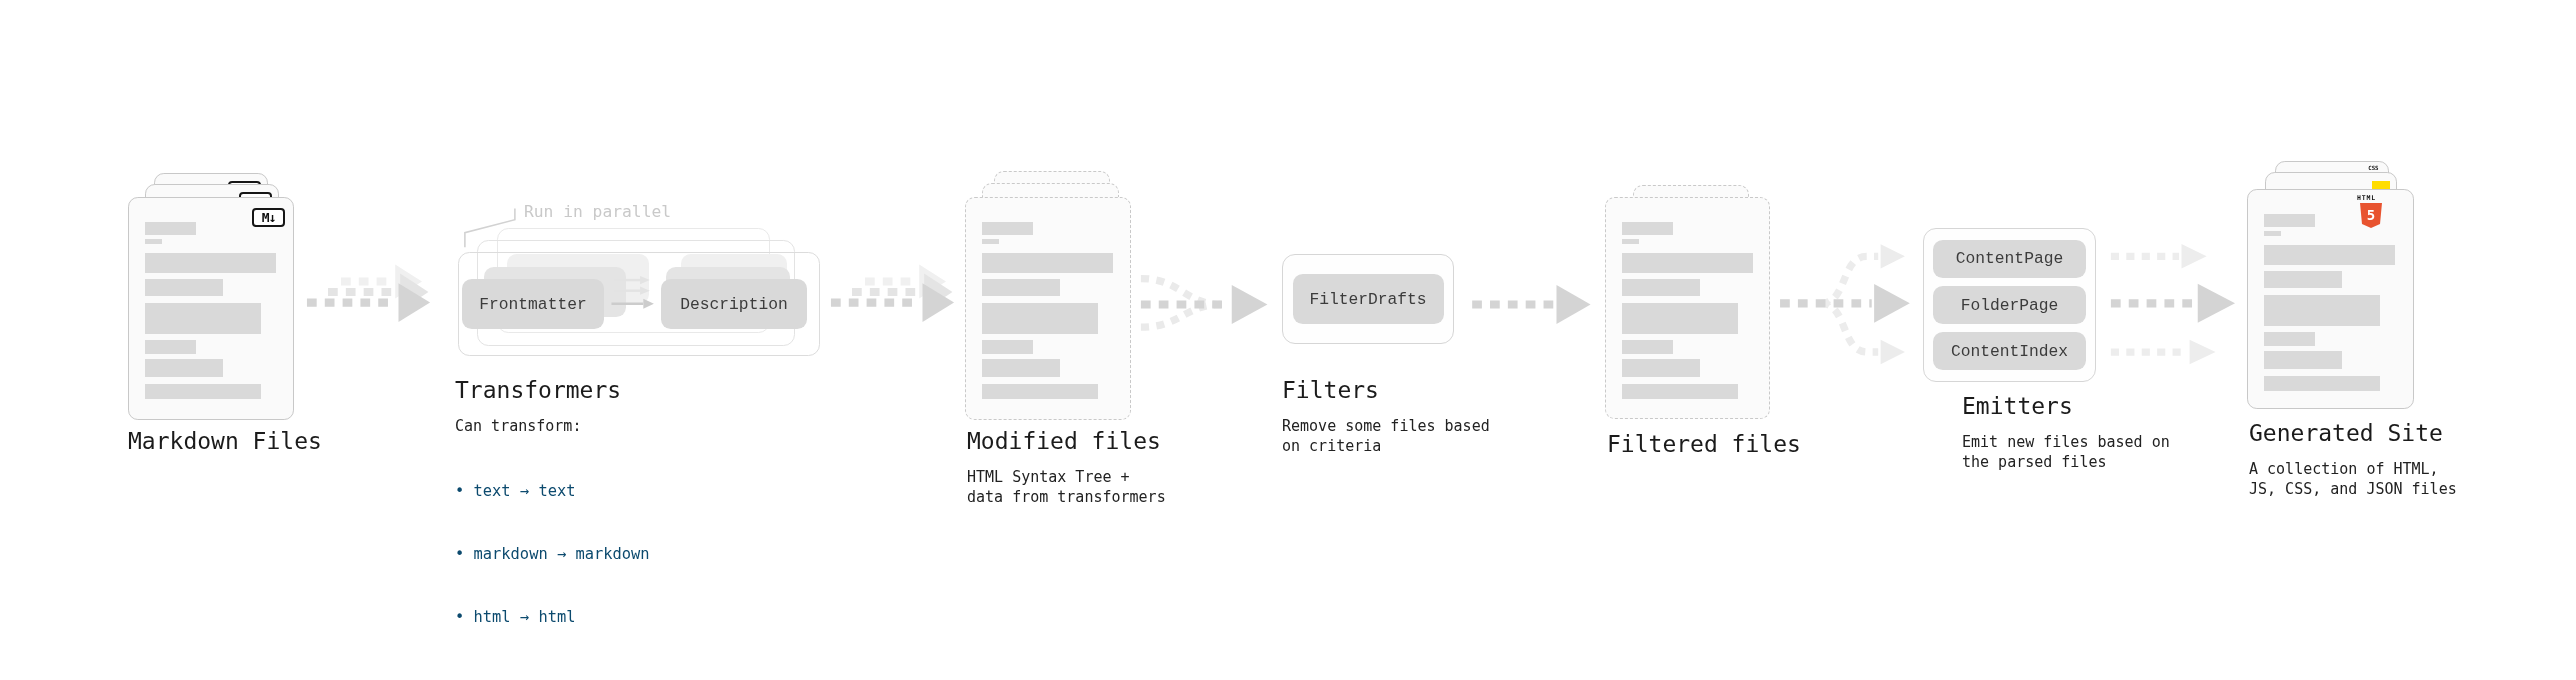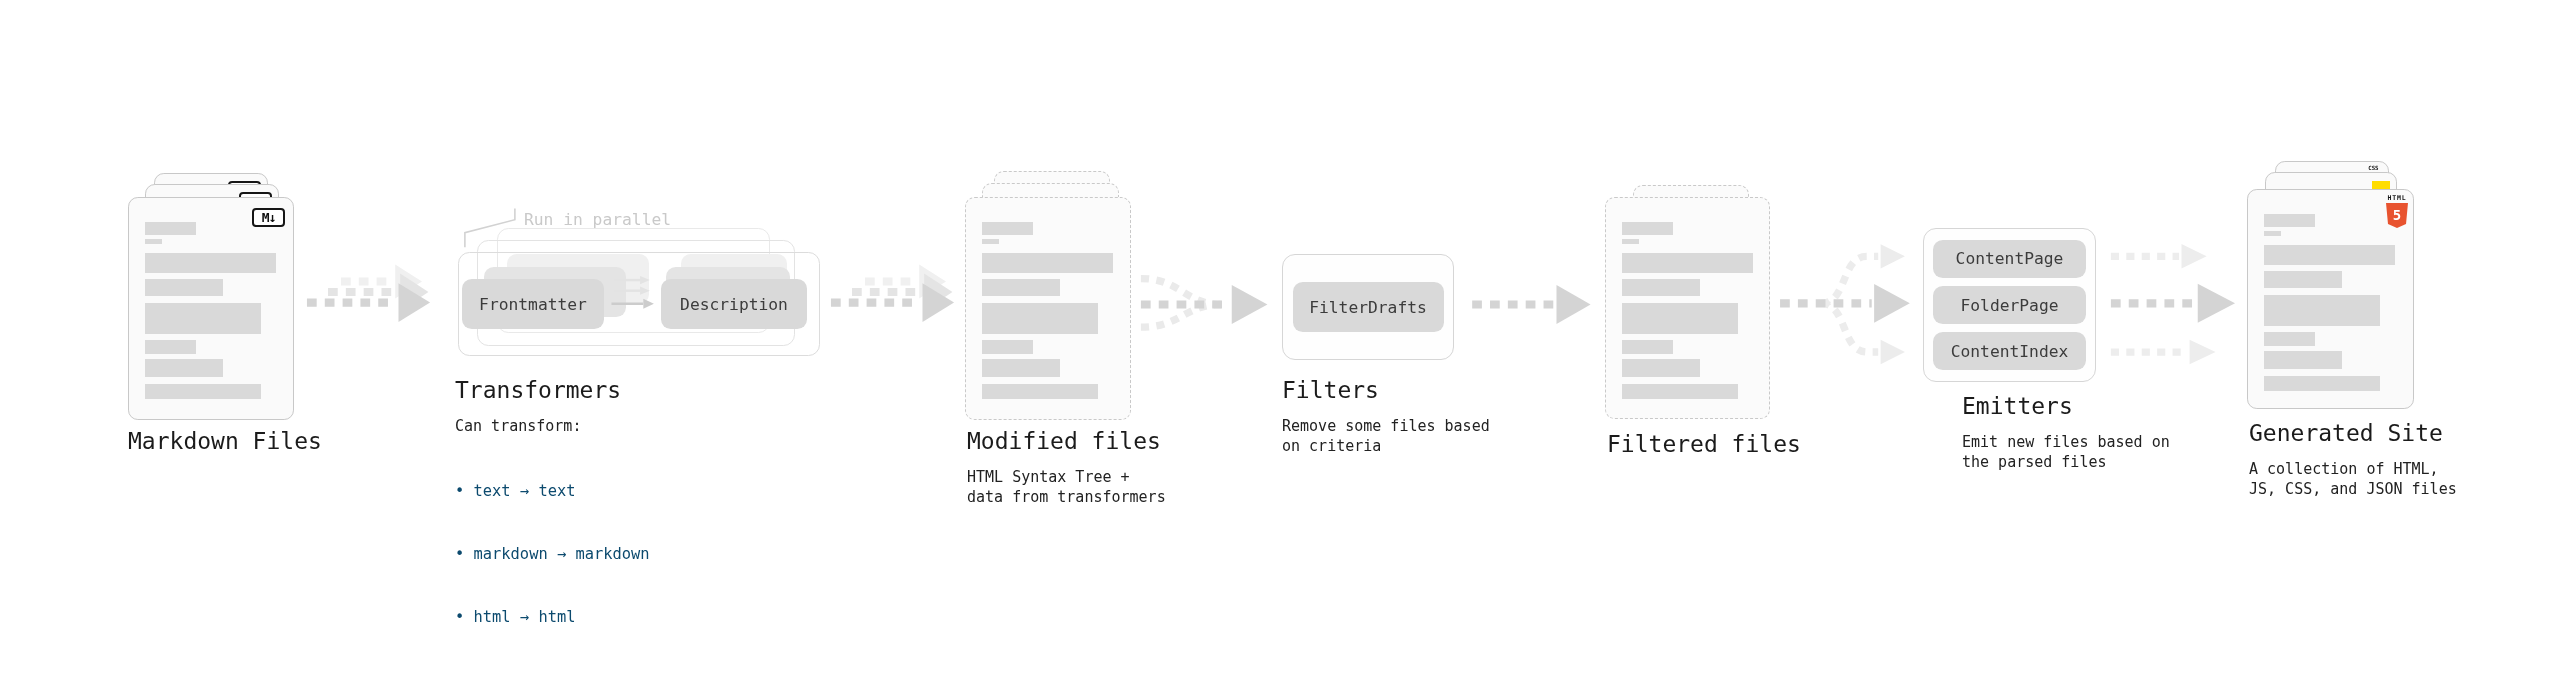--- a/index.html
+++ b/index.html
@@ -19,34 +19,34 @@
   .bar:nth-child(4){width:78px;height:16.3px;margin-top:6.5px;}
   .bar:nth-child(5){width:116px;height:31px;margin-top:7.3px;}
   .bar:nth-child(6){width:51px;height:14px;margin-top:6.5px;}
   .bar:nth-child(7){width:78px;height:18px;margin-top:4.9px;}
   .bar:nth-child(8){width:116px;height:15.4px;margin-top:6.5px;}
   
   .md-badge{position:absolute;top:6.5px;right:6.5px;width:32.5px;height:19.5px;border:2.4px solid #161616;border-radius:4.1px;
     background:#ffffff;display:flex;align-items:center;justify-content:center;
     font-weight:bold;font-size:13px;color:#111;letter-spacing:-0.8px;box-sizing:border-box;}
   .md-badge.front{top:9.8px;right:8.1px;}
-  .html5-badge{position:absolute;top:4.9px;right:2px;width:28px;text-align:center;}
+  .html5-badge{position:absolute;top:4.9px;right:28px;width:28px;}
   .html5-label{font-size:6.5px;font-weight:bold;letter-spacing:0.8px;color:#111;line-height:7.3px;}
   .html5-shield{width:22px;height:25px;margin:0.8px auto 0;background:#e8532f;
     clip-path:polygon(0 0,100% 0,91% 84%,50% 100%,9% 84%);
     display:flex;align-items:center;justify-content:center;color:#fff;font-weight:bold;font-size:14px;}
   .css-badge{position:absolute;top:4.1px;right:6.5px;width:16.3px;text-align:center;}
   .css-label{font-size:5.7px;font-weight:bold;color:#111;line-height:5.7px;}
   .css-bar{width:14.6px;height:3.3px;background:#2d6ff0;margin:0.8px auto 0;}
   .js-badge{position:absolute;top:8.1px;right:5.7px;width:18.7px;height:14.6px;background:#ffdd00;}
   
   .panel{position:absolute;background:#fefefe;border:1.6px solid #d6d6d6;border-radius:13px;box-sizing:border-box;
     display:flex;flex-direction:column;align-items:center;justify-content:center;gap:8.1px;}
   .chip{background:#d9d9d9;border-radius:9.8px;display:flex;align-items:center;justify-content:center;
-    font-size:16.3px;color:#3c3c3c;box-sizing:border-box;}
+    font-size:16.3px;color:#3c3c3c;box-sizing:border-box;font-family:Liberation Mono, monospace;}
   .ghost1{background:#e4e4e4;}
   .ghost2{background:#f0f0f0;}
   .tbox{position:absolute;border:1.6px solid #dcdcdc;border-radius:11.4px;background:transparent;box-sizing:border-box;}
   .tbox.mid{border-color:#e3e3e3;}
   .tbox.back{border-color:#e9e9e9;}
   
   .txt{position:absolute;color:#1b1b1b;}
   .sec-title{font-size:23px;line-height:24.4px;font-weight:normal;margin:0 0 14.6px 0;color:#1b1b1b;white-space:pre;}
   .sec-sub{font-size:15px;line-height:19.5px;color:#222;white-space:pre;}
   .bullets{font-size:15.4px;line-height:21px;color:#0c4a6e;white-space:pre;margin-top:2.4px;}
@@ -85,21 +85,21 @@
     <polygon points="115,13 148,34 115,55" fill="#f0f0f0"></polygon>
     <line x1="32" y1="47" x2="118" y2="47" stroke="#e4e4e4" stroke-width="10" stroke-dasharray="12 10"></line>
     <polygon points="121,24 156,47 121,70" fill="#e4e4e4"></polygon>
     <line x1="6" y1="60" x2="116" y2="60" stroke="#d4d4d4" stroke-width="10" stroke-dasharray="12 10"></line>
     <polygon points="119,36 158,60 119,84" fill="#d4d4d4"></polygon>
   </svg>
 
   <svg class="abs" style="left:455px;top:202px;" width="73" height="50" viewBox="0 0 90 62">
     <polyline points="74,8 74,22 12,38 12,56" fill="none" stroke="#d2d2d2" stroke-width="2"></polyline>
   </svg>
-  <div class="annotation" style="left:524px;top:202px;margin-top:8px;">Run in parallel</div>
+  <div class="annotation" style="left:524px;top:202px;">Run in parallel</div>
 
   <div class="tbox back" style="left:497px;top:228px;width:273px;height:105px;"></div>
   <div class="tbox mid" style="left:477px;top:240px;width:318px;height:106px;"></div>
   <div class="tbox" style="left:458px;top:252px;width:362px;height:104px;"></div>
 
   <div class="chip ghost2 abs" style="left:507px;top:254px;width:142px;height:50px;"></div>
   <div class="chip ghost1 abs" style="left:484px;top:267px;width:142px;height:50px;"></div>
   <div class="chip abs" style="left:462px;top:279px;width:142px;height:50px;">Frontmatter</div>
 
   <svg class="abs" style="left:609px;top:271px;" width="49" height="41" viewBox="0 0 60 50">
@@ -154,21 +154,21 @@
     <div class="sec-sub">data from transformers</div>
   </div>
 
   <svg class="abs" style="left:1136px;top:268px;" width="142" height="73" viewBox="0 0 175 90">
     <path d="M 6,13 C 55,13 60,45 105,45" fill="none" stroke="#eaeaea" stroke-width="9" stroke-dasharray="10 9"></path>
     <path d="M 6,73 C 55,73 60,45 105,45" fill="none" stroke="#eaeaea" stroke-width="9" stroke-dasharray="10 9"></path>
     <line x1="6" y1="45" x2="110" y2="45" stroke="#d4d4d4" stroke-width="10" stroke-dasharray="12 10"></line>
     <polygon points="118,21 162,45 118,69" fill="#d4d4d4"></polygon>
   </svg>
 
-  <div class="panel" style="left:1282px;top:254px;width:172px;height:106px;">
+  <div class="panel" style="left:1282px;top:254px;width:172px;height:90px;">
     <div class="chip" style="width:151px;height:50px;">FilterDrafts</div>
   </div>
   <div class="txt" style="left:1282px;top:378px;">
     <div class="sec-title">Filters</div>
     <div class="sec-sub">Remove some files based</div>
     <div class="sec-sub">on criteria</div>
   </div>
 
   <svg class="abs" style="left:1468px;top:268px;" width="130" height="73" viewBox="0 0 160 90">
     <line x1="5" y1="45" x2="106" y2="45" stroke="#d4d4d4" stroke-width="10" stroke-dasharray="12 10"></line>

